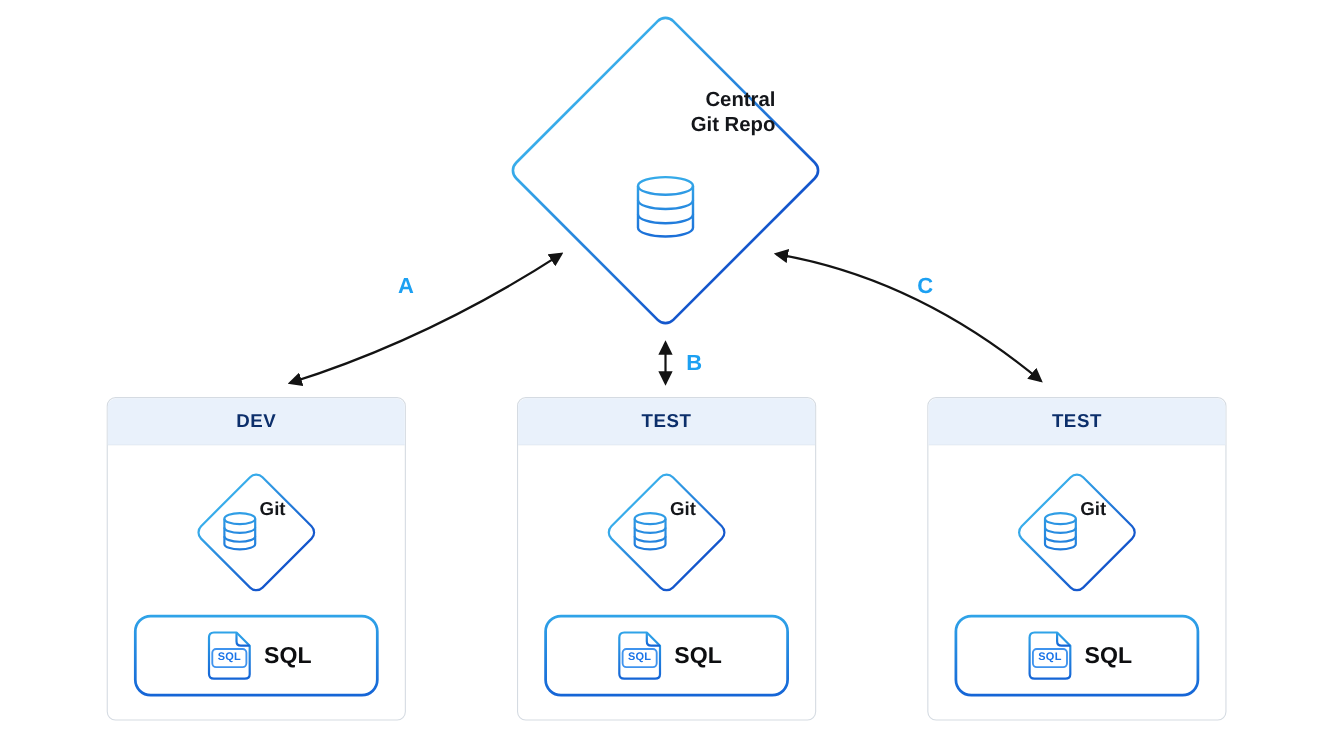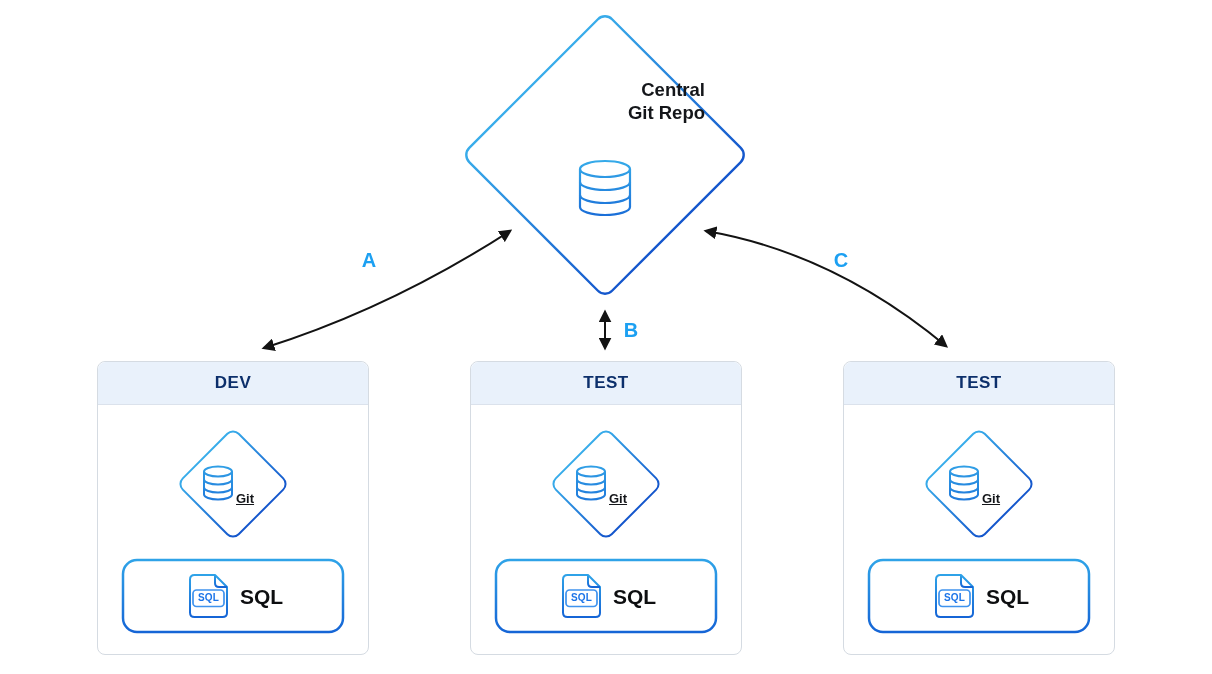--- a/index.html
+++ b/index.html
@@ -65,22 +65,22 @@
     white-space: pre-line;
   }
   .arrow-label {
     width: 40px;
     text-align: center;
     font-size: 20px;
     font-weight: bold;
     color: #1ca0f2;
   }
   .git-label {
-    top: 488px; height: 22px; line-height: 22px;
-    font-size: 13px; font-weight: bold; color: #14161a; text-decoration: underline;
+    top: 452px; height: 22px; line-height: 22px;
+    font-size: 17px; font-weight: bold; color: #14161a;
   }
   .sql-label {
     top: 584px; height: 26px; line-height: 26px;
     font-size: 21px; font-weight: bold; color: #0d0e10;
   }
   .sql-badge-text {
     top: 590px; width: 31px; height: 16px; line-height: 16px;
     text-align: center;
     font-size: 10px; font-weight: bold; letter-spacing: 0.2px;
     color: #1b74e8;

